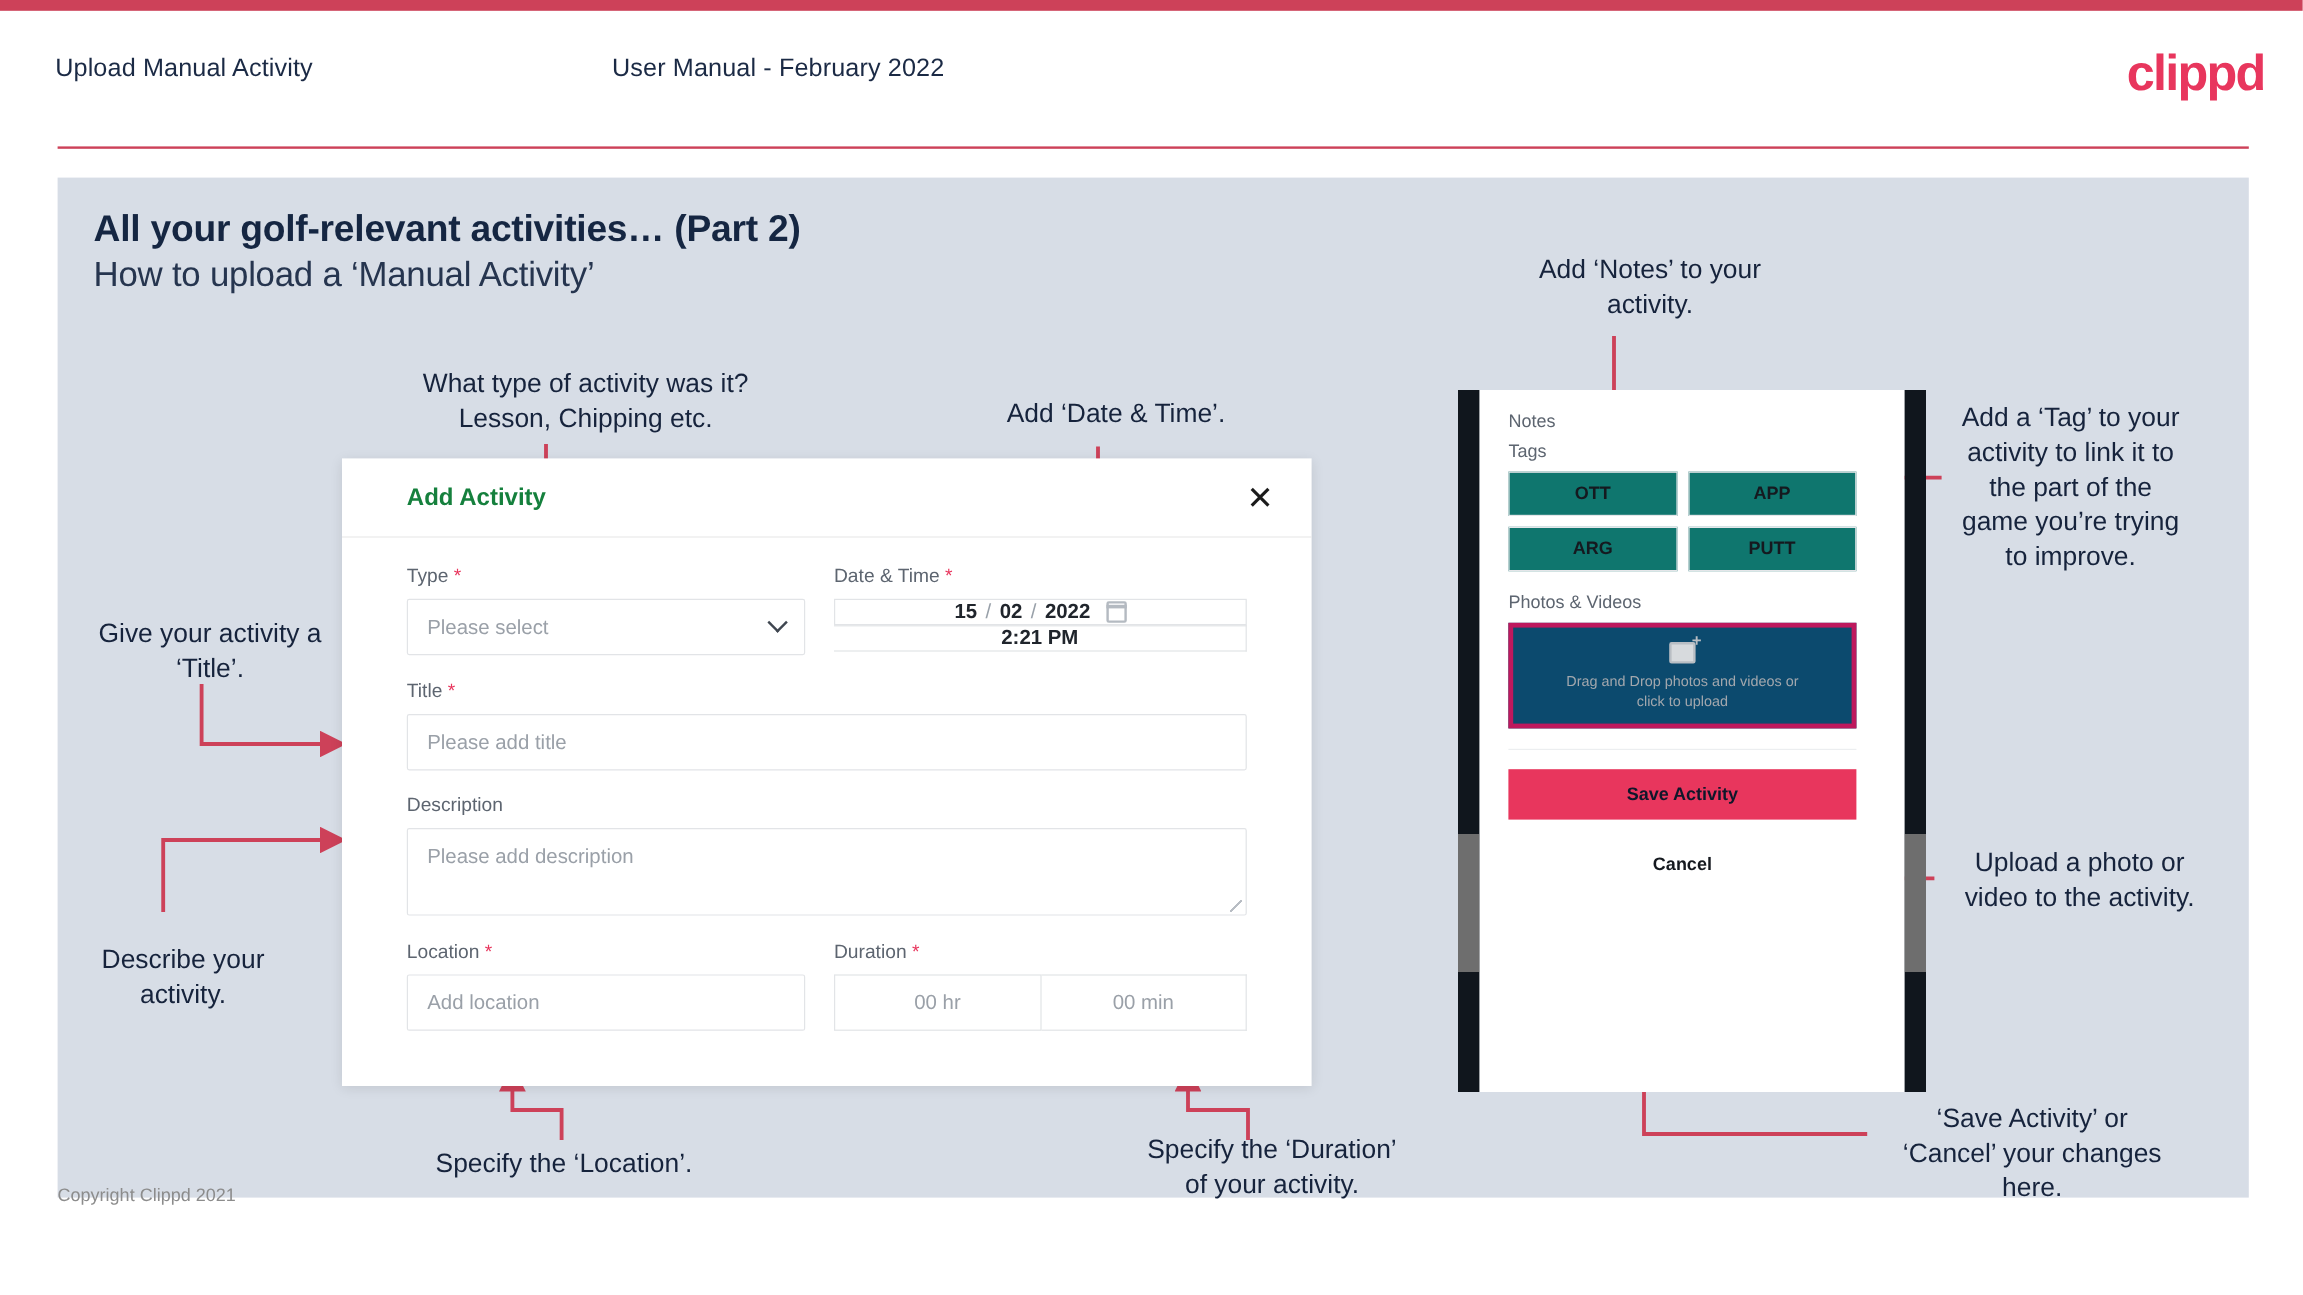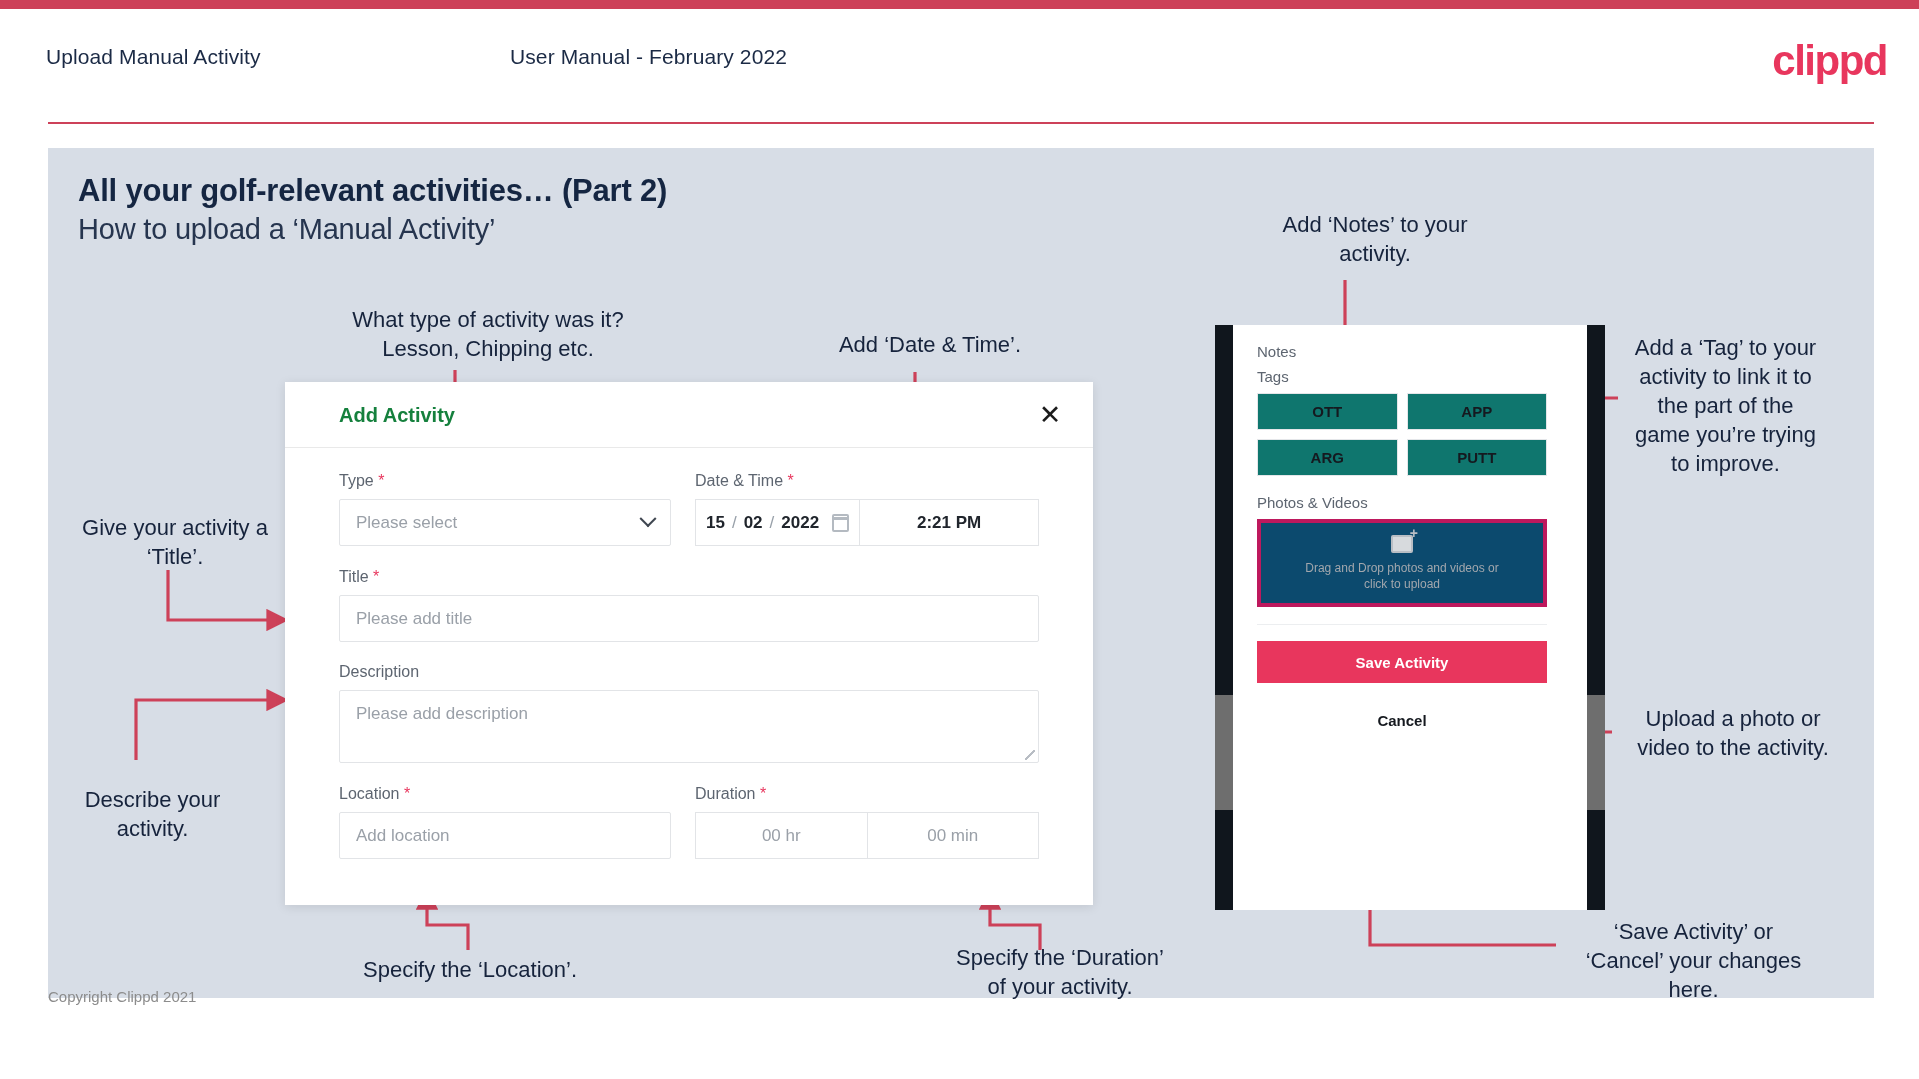--- a/index.html
+++ b/index.html
@@ -125,21 +125,21 @@
   .ta {
     height: 73px; align-items: flex-start; padding-top: 13px;
     position: relative;
   }
   .ta-grip {
     position: absolute; right: 3px; bottom: 2px;
     width: 10px; height: 10px;
     background:
       linear-gradient(135deg, transparent 45%, #b8bdc4 45%, #b8bdc4 58%, transparent 58%);
   }
-  .dt-wrap { display: flex; width: 100%; }
+  .dt-wrap { display: flex; width: 100%; flex-direction: column; }
   .dt-date {
     flex: 0 0 48%; border: 1px solid #e2e4e7; height: 47px;
     display: flex; align-items: center; justify-content: center; gap: 7px;
     font-size: 17px; color: #20252c; font-weight: 600;
   }
   .dt-sep { color: #98a0a9; font-weight: 400; }
   .cal-ic {
     width: 17px; height: 18px; border: 2px solid #b4bac1; border-radius: 2px;
     position: relative; margin-left: 6px;
   }
@@ -212,21 +212,21 @@
     content: "+"; position: absolute; right: -7px; top: -11px;
     font-size: 14px; color: #b9bec4; font-weight: 700; line-height: 1;
   }
   .dz-text {
     font-size: 12px; color: #a2a7ad; text-align: center; line-height: 16px;
   }
   .ph-divider {
     margin: 17px 0 16px 0; height: 1px; background: #eceef0;
   }
   .save-btn {
-    height: 42px; background: #e8365d; color: #ffffff;
+    height: 42px; background: #e8365d; color: #0f172a;
     display: flex; align-items: center; justify-content: center;
     font-size: 15px; font-weight: 700; cursor: pointer;
   }
   .cancel-btn {
     margin-top: 29px; text-align: center;
     font-size: 15px; font-weight: 700; color: #15191f; cursor: pointer;
   }
 </style>
 </head>
 <body>

